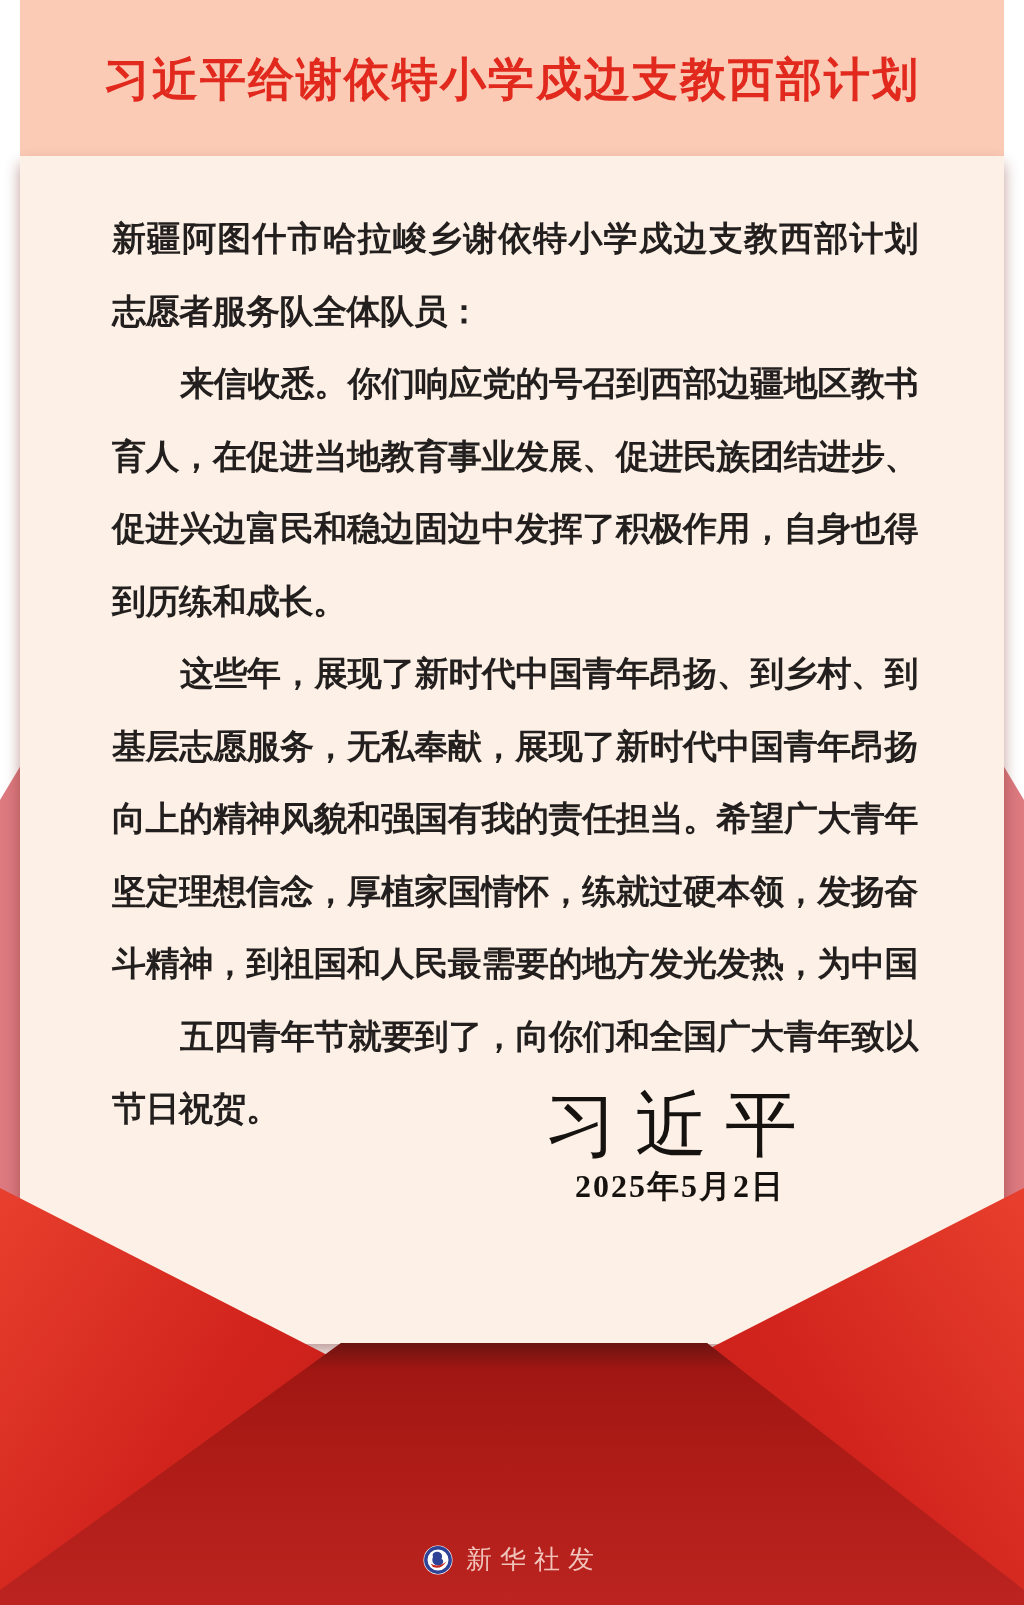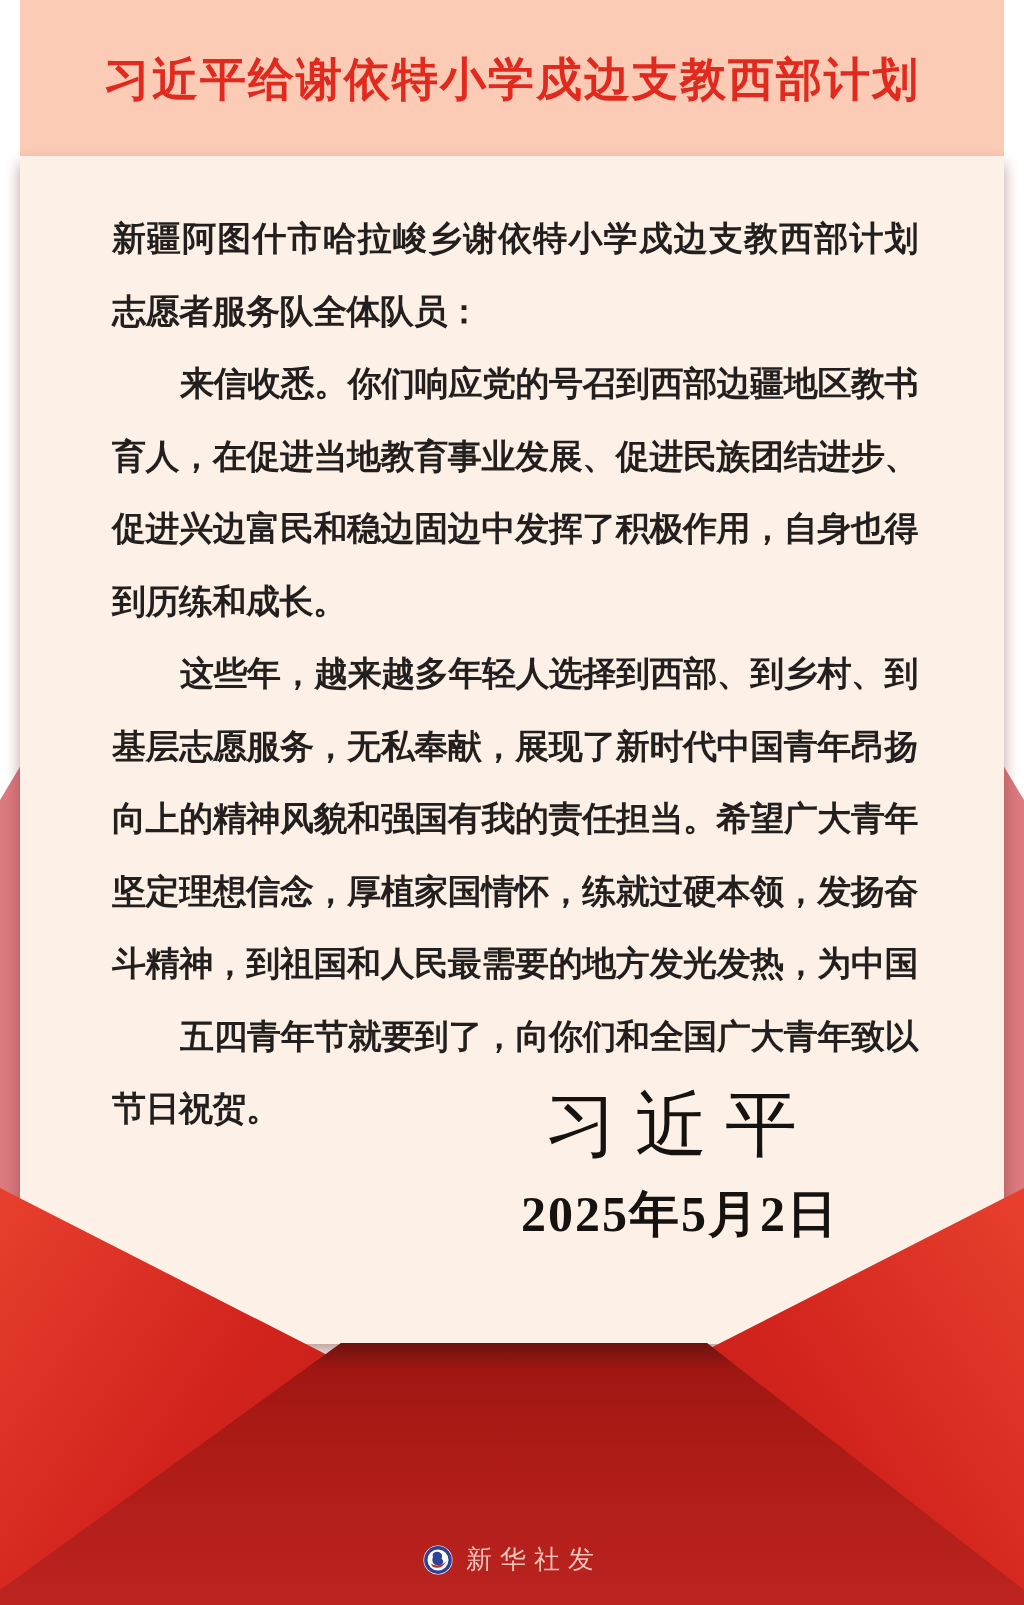--- a/index.html
+++ b/index.html
@@ -33,21 +33,21 @@
     font-family:"Liberation Sans", sans-serif; white-space:nowrap; overflow:visible;
   }
   .letter-line.fill  { white-space:normal; text-align:justify; text-align-last:justify; }
   .letter-line.indent{ padding-left:68px; }
   .sign-block { position:absolute; left:440px; top:930px; width:440px; text-align:center; }
   .signature {
     font-size:72px; letter-spacing:18px; color:#15120f; line-height:1.1;
     font-family:"Liberation Serif", serif; white-space:nowrap;
   }
   .letter-date {
-    margin-top:16px; font-size:50px; font-weight:700; color:#15120f;
+    margin-top:0; font-size:32px; font-weight:700; color:#15120f;
     letter-spacing:2px; font-family:"Liberation Serif", serif;
   }
   
   .strip-left {
     position:absolute; left:0; top:760px; width:24px; height:600px; z-index:1;
     background:var(--envelope-back, #dc7a80);
     clip-path:polygon(24px 0, 24px 600px, 0 600px, 0 40px);
   }
   .strip-right {
     position:absolute; right:0; top:760px; width:24px; height:600px; z-index:1;
@@ -95,21 +95,21 @@
   </div>
 
   <div class="paper">
     <div class="letter-body">
         <div class="letter-line fill">新疆阿图什市哈拉峻乡谢依特小学戍边支教西部计划</div>
         <div class="letter-line">志愿者服务队全体队员：</div>
         <div class="letter-line indent fill">来信收悉。你们响应党的号召到西部边疆地区教书</div>
         <div class="letter-line fill">育人，在促进当地教育事业发展、促进民族团结进步、</div>
         <div class="letter-line fill">促进兴边富民和稳边固边中发挥了积极作用，自身也得</div>
         <div class="letter-line">到历练和成长。</div>
-        <div class="letter-line indent fill">这些年，越来越多年轻人选择到西部、到乡村、到</div>
+        <div class="letter-line indent fill">这些年，展现了新时代中国青年昂扬、到乡村、到</div>
         <div class="letter-line fill">基层志愿服务，无私奉献，展现了新时代中国青年昂扬</div>
         <div class="letter-line fill">向上的精神风貌和强国有我的责任担当。希望广大青年</div>
         <div class="letter-line fill">坚定理想信念，厚植家国情怀，练就过硬本领，发扬奋</div>
         <div class="letter-line fill">斗精神，到祖国和人民最需要的地方发光发热，为中国</div>
         <div class="letter-line indent fill">五四青年节就要到了，向你们和全国广大青年致以</div>
         <div class="letter-line">节日祝贺。</div>
       </div>
     <div class="sign-block">
       <div class="signature">习近平</div>
       <div class="letter-date">2025年5月2日</div>

